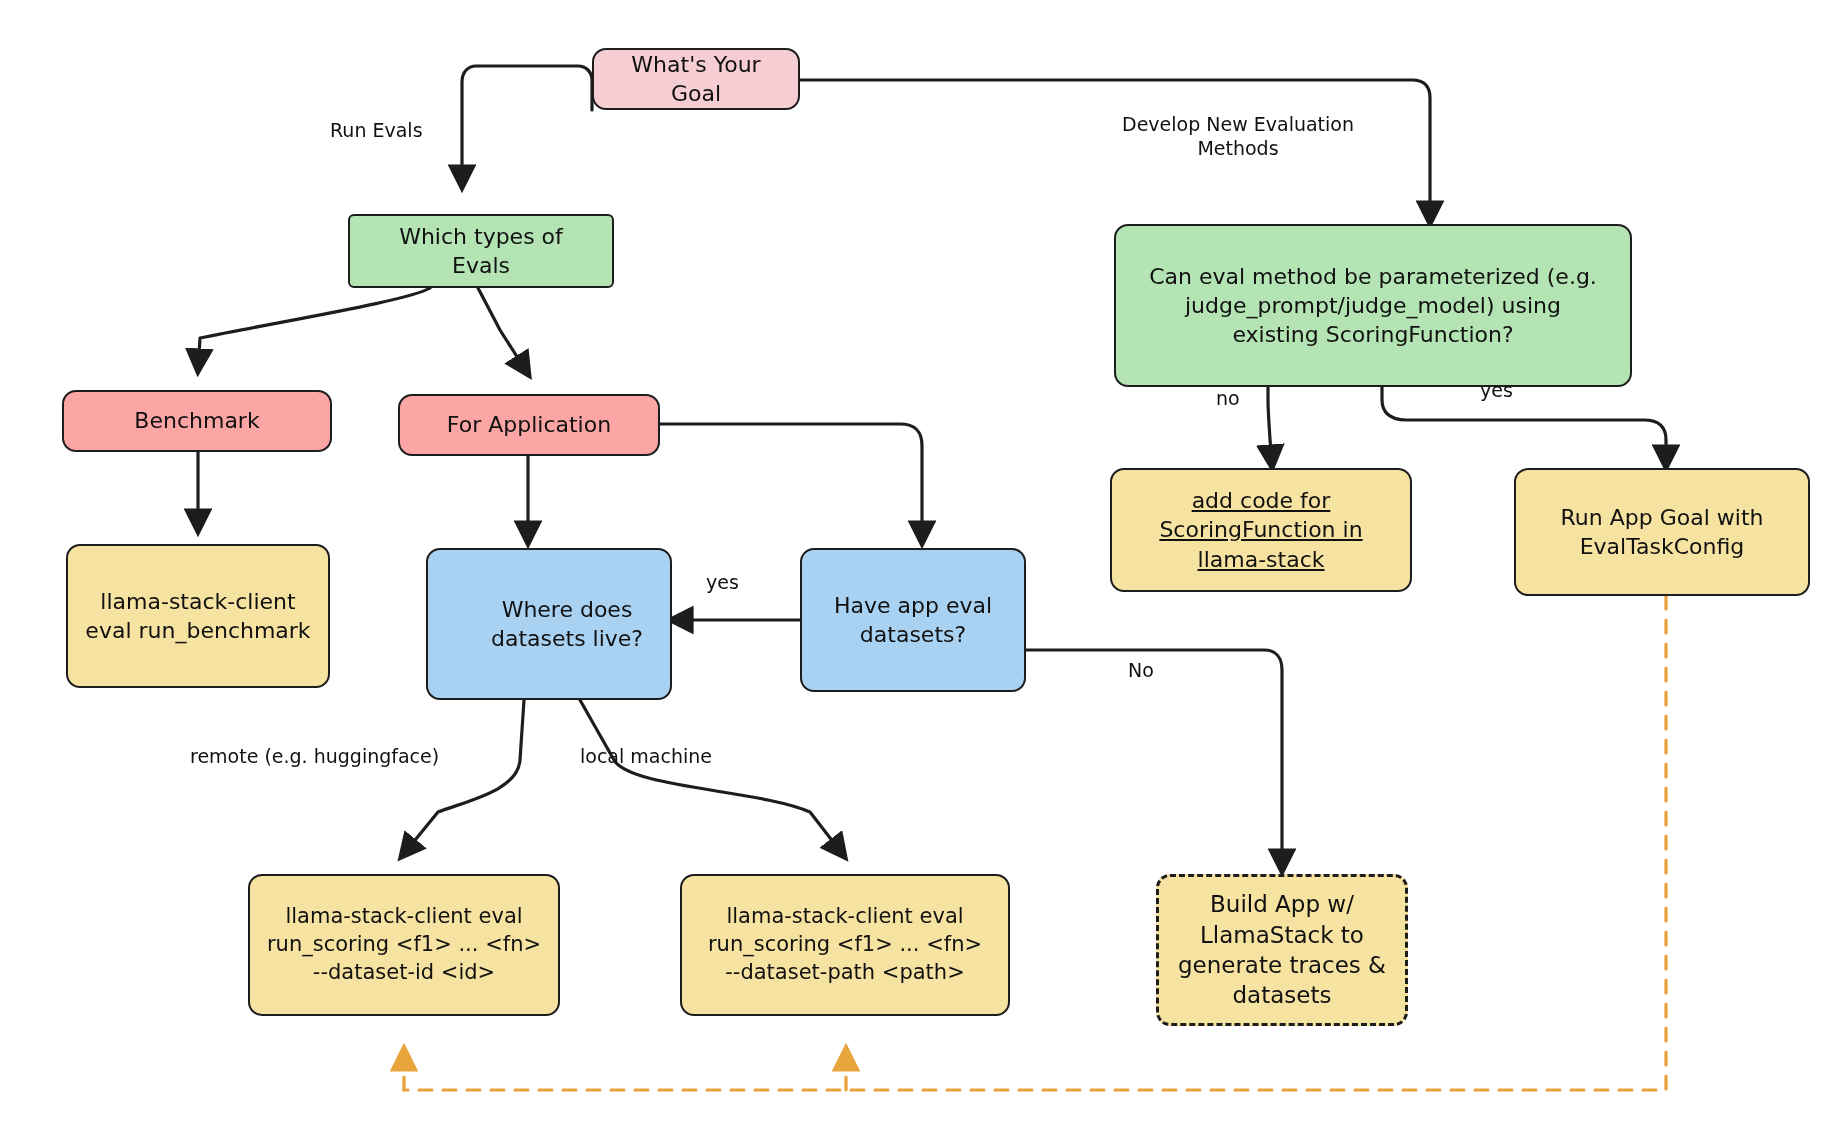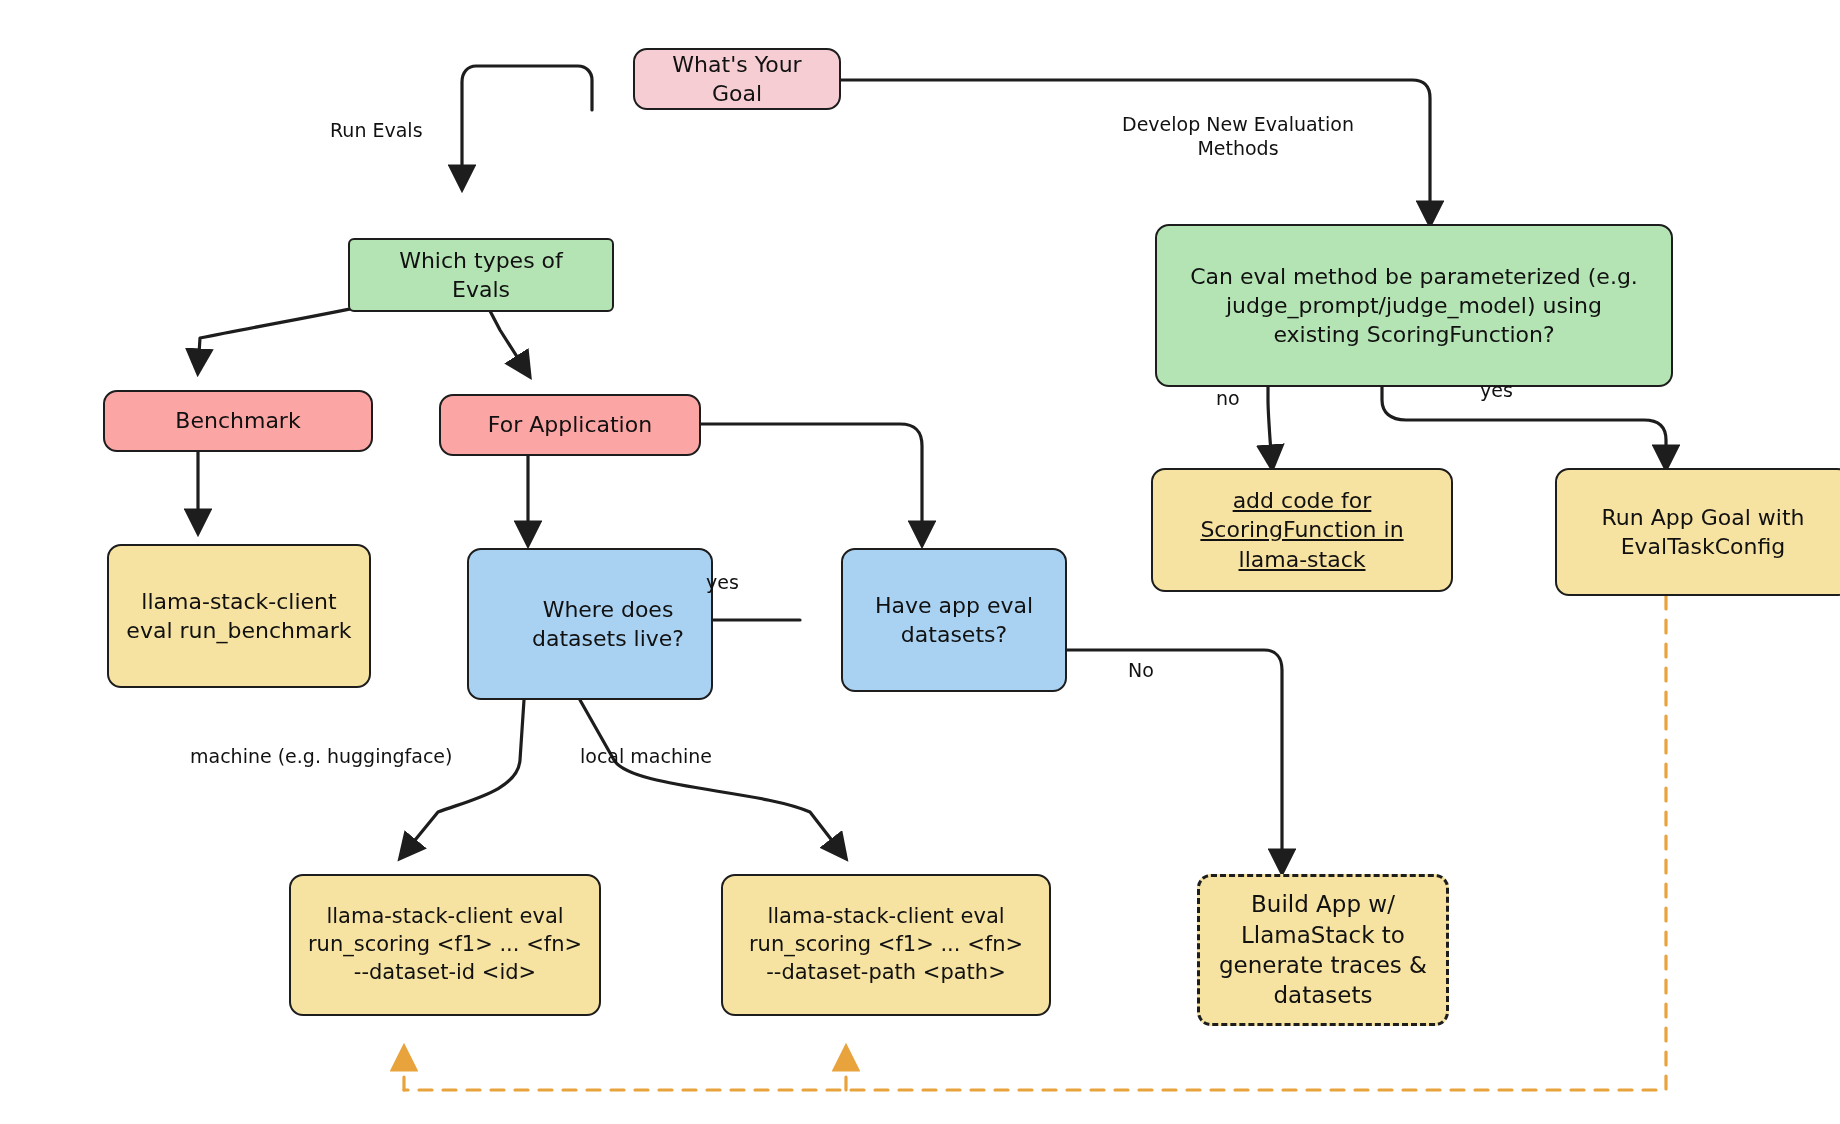--- a/index.html
+++ b/index.html
@@ -29,22 +29,22 @@
     display: flex;
     align-items: center;
     justify-content: center;
     text-align: center;
     border: 2.5px solid #1d1d1d;
     color: #111111;
     line-height: 1.32;
     white-space: pre-line;
     padding: 4px 8px;
   }
-  .rounded { border-radius: 14px; margin-left: 41px; }
-  .sq { border-radius: 6px; margin-top: 24px; }
+  .rounded { border-radius: 14px; }
+  .sq { border-radius: 6px; }
   .pink   { background: #f6cdd2; }
   .green  { background: #b4e3b4; }
   .yellow { background: #f7e3a1; }
   .blue   { background: #a9d2f2; }
   .white  { background: #fca5a5; }
   .dashed {
     background: #f7e3a1;
     border: 3px dashed #1d1d1d;
   }
   .edge-label {
@@ -155,17 +155,17 @@
 Methods</div>
 
   <div class="edge-label" style="left:1216px; top:386px;">no</div>
 
   <div class="edge-label" style="left:1480px; top:378px;">yes</div>
 
   <div class="edge-label" style="left:706px; top:570px;">yes</div>
 
   <div class="edge-label" style="left:1128px; top:658px;">No</div>
 
-  <div class="edge-label" style="left:190px; top:744px;">machine (e.g. huggingface)</div>
+  <div class="edge-label" style="left:190px; top:744px;">remote (e.g. huggingface)</div>
 
   <div class="edge-label" style="left:580px; top:744px;">local machine</div>
 
 </div>
 
 </body></html>

